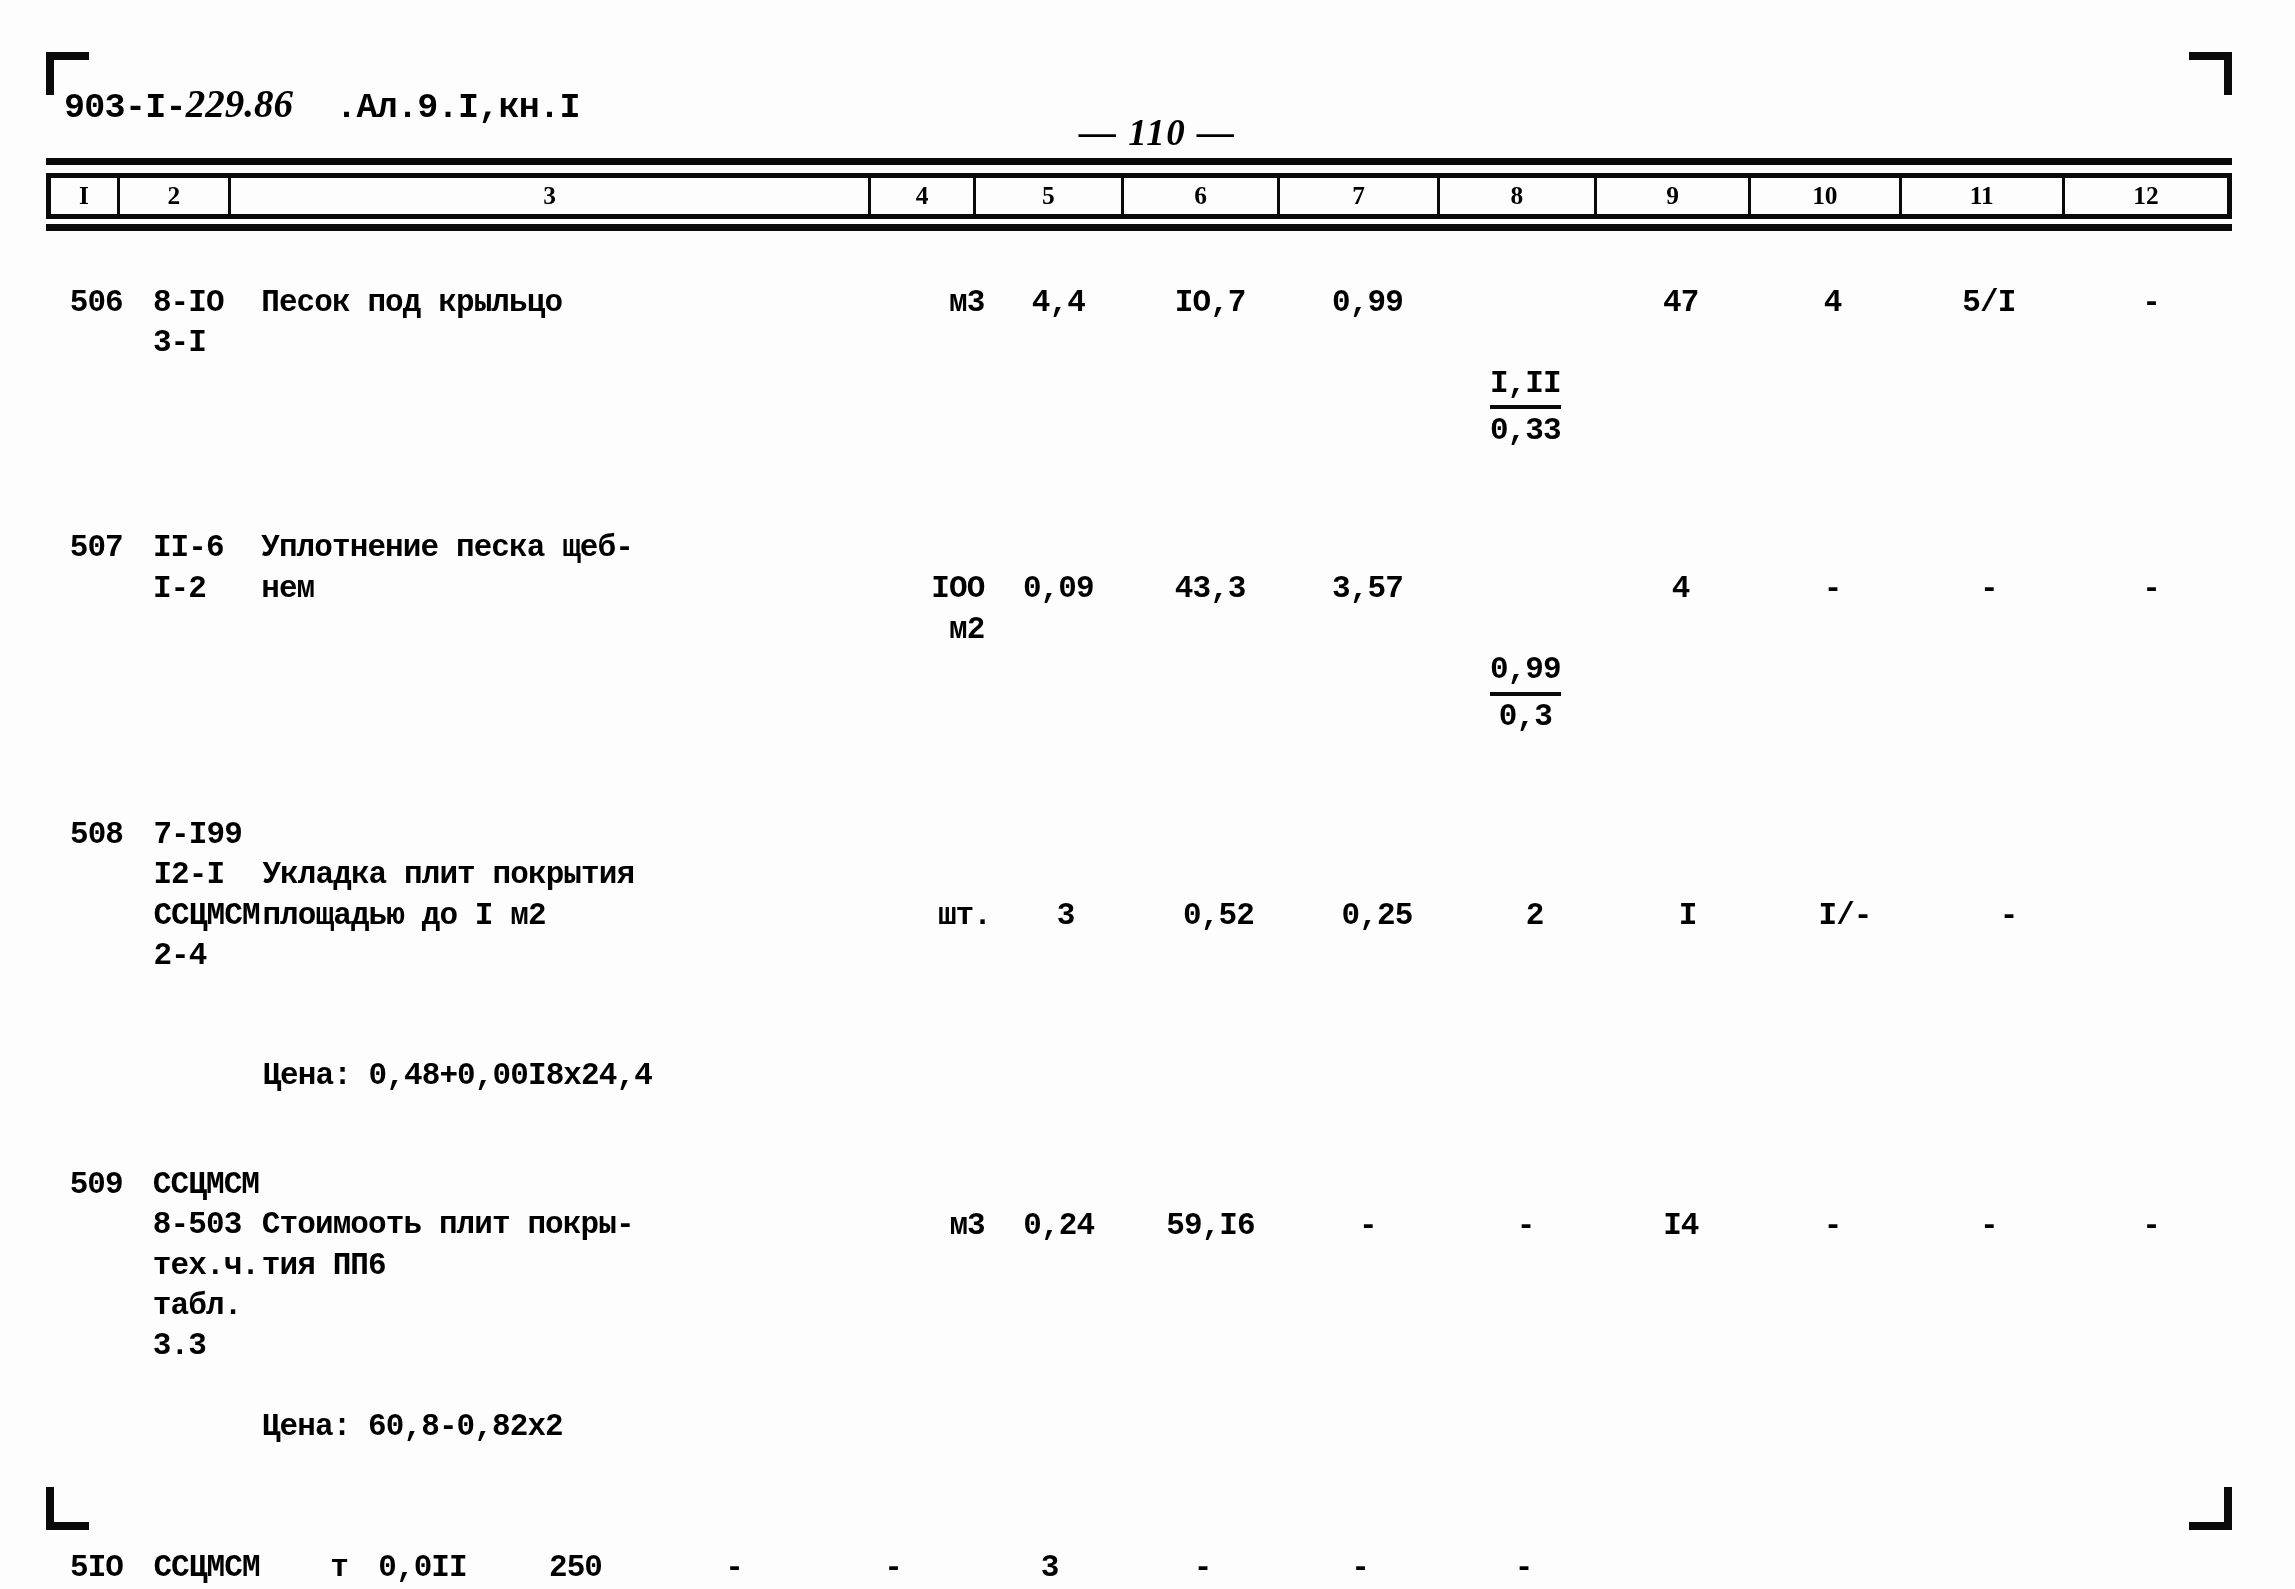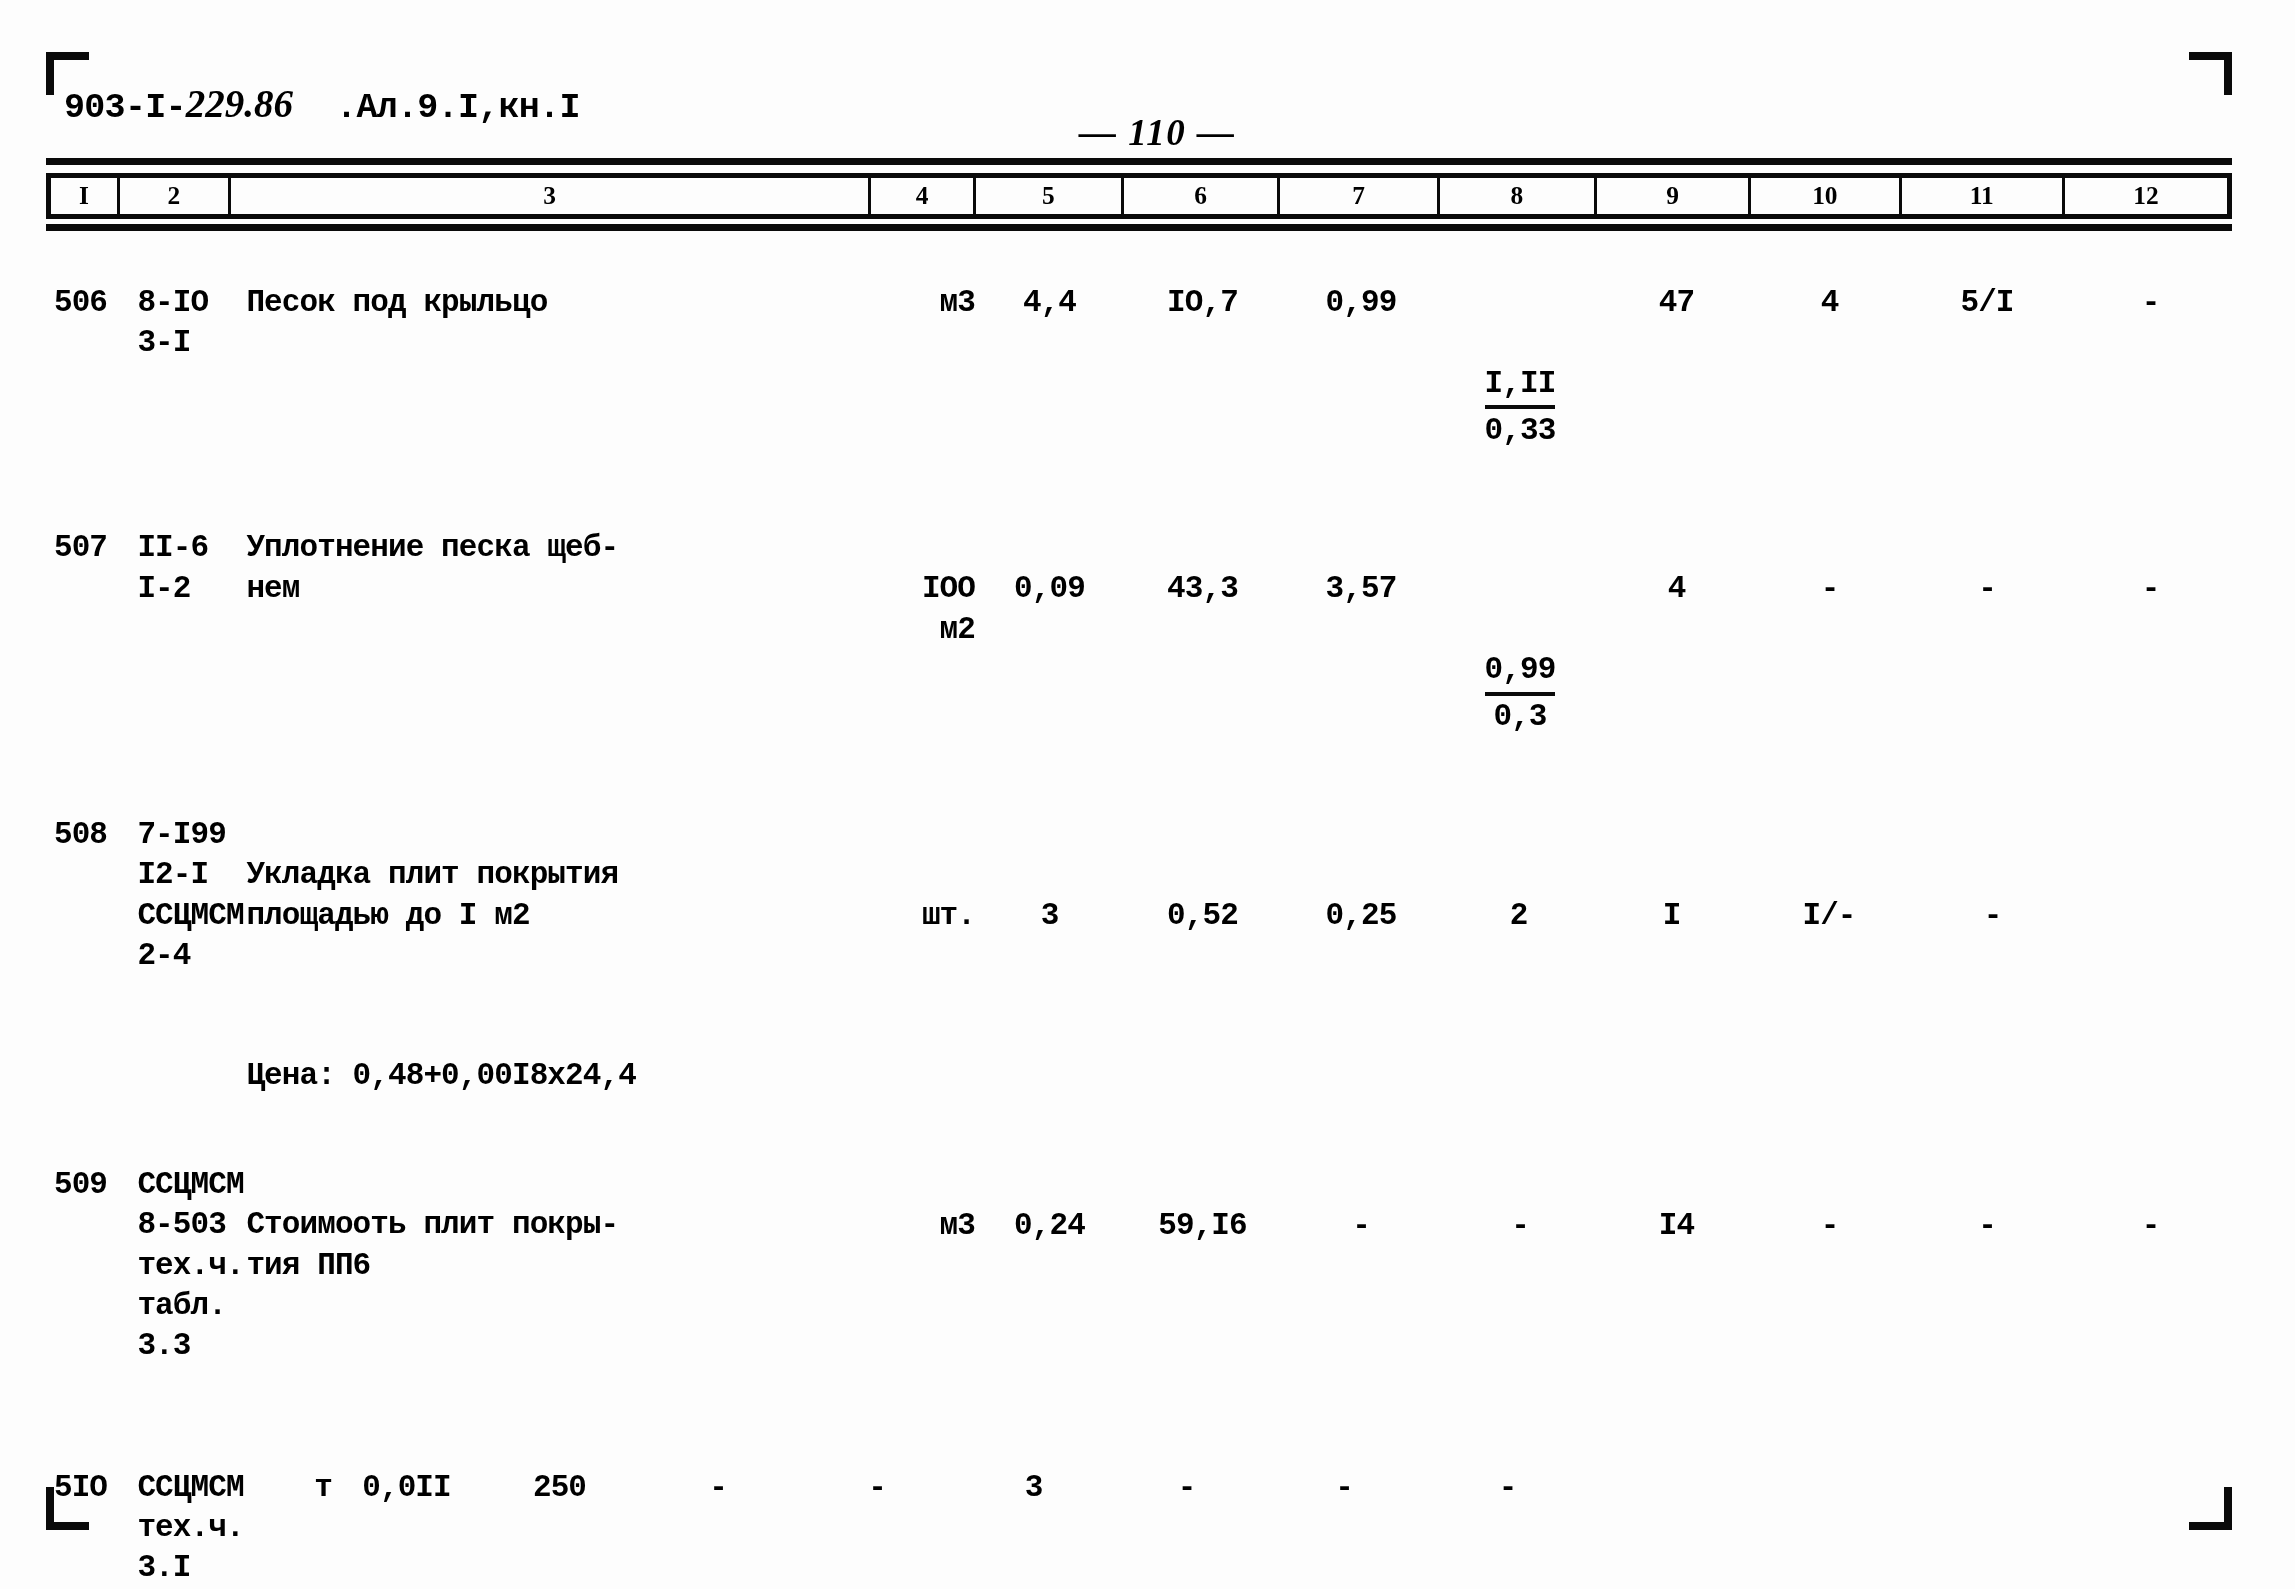--- a/index.html
+++ b/index.html
@@ -124,20 +124,21 @@
   
   .tbl-body {
     position: absolute;
     left: 46px;
     top: 247px;
     width: 2186px;
   }
   .row {
     display: flex;
     align-items: flex-start;
+    margin-left: 16px;
   }
   .cell {
     box-sizing: border-box;
     font-family: "Liberation Mono", monospace;
     font-weight: 700;
     font-size: 31px;
     line-height: 1.30;
     letter-spacing: -0.9px;
     white-space: pre-line;
   }
@@ -266,20 +267,21 @@
       <div class="cell c-num" style="width:69px">509</div>
       <div class="cell c-code" style="width:112px">ССЦМСМ
 8-503
 тех.ч.
 табл.
 3.3</div>
       <div class="cell c-desc" style="width:643px">
         <span class="sub">Стоимооть плит покры-
 тия ПП6</span>
         <span class="gap-line"></span>
+        <span class="sub">Цена: 60,8-0,82х2</span>
       </div>
       <div class="cell c-unit" style="width:105px; padding-top:41px">м3</div>
       <div class="cell c-val" style="width:149px; padding-top:41px">0,24</div>
       <div class="cell c-val" style="width:157px; padding-top:41px">59,I6</div>
       <div class="cell c-val" style="width:160px; padding-top:41px">-</div>
       <div class="cell c-val" style="width:158px; padding-top:41px">-</div>
       <div class="cell c-val" style="width:155px; padding-top:41px">I4</div>
       <div class="cell c-val" style="width:151px; padding-top:41px">-</div>
       <div class="cell c-val" style="width:164px; padding-top:41px">-</div>
       <div class="cell c-val" style="width:163px; padding-top:41px">-</div>

